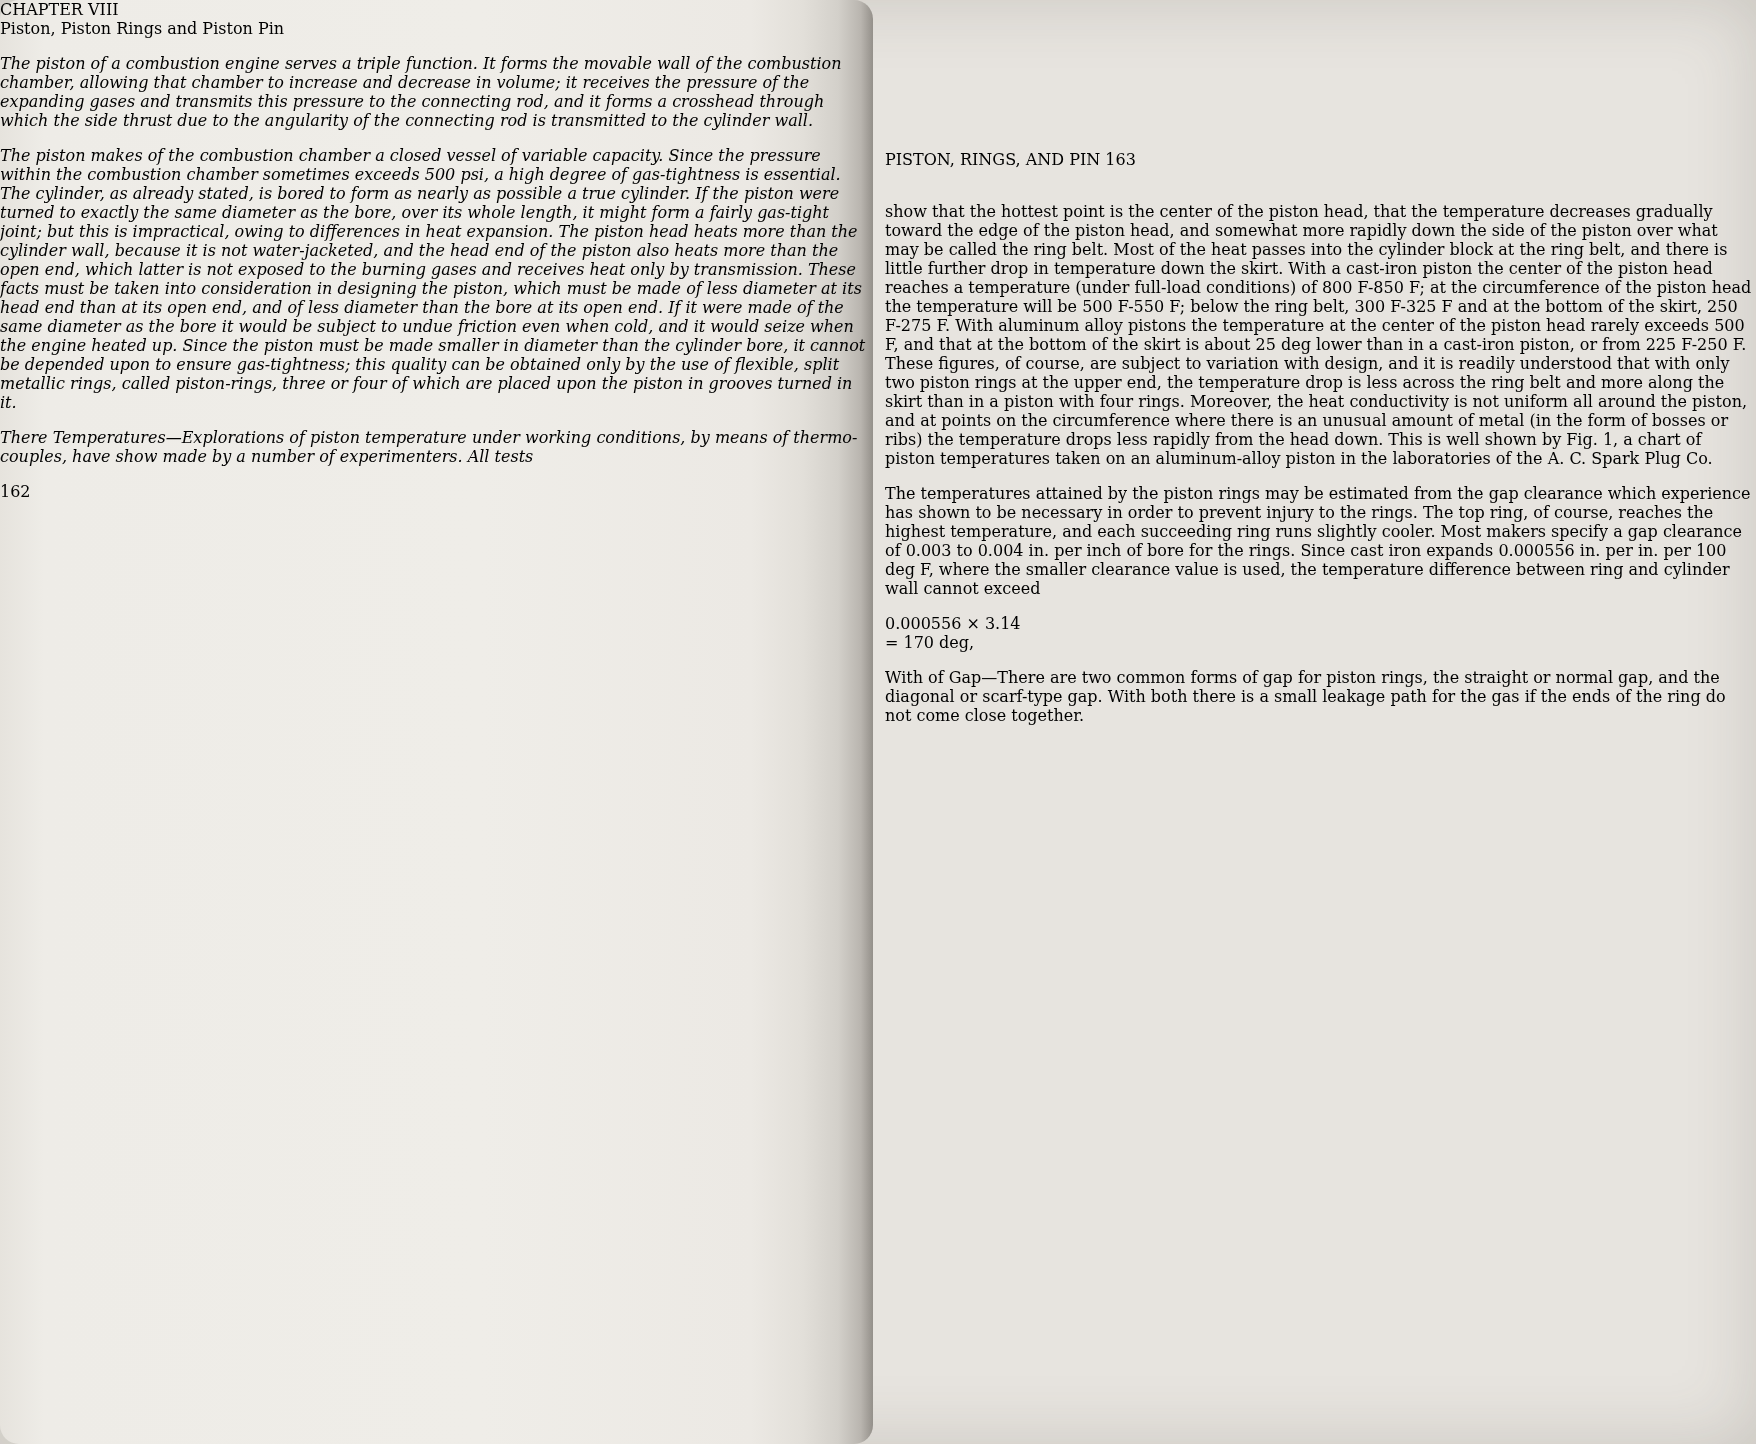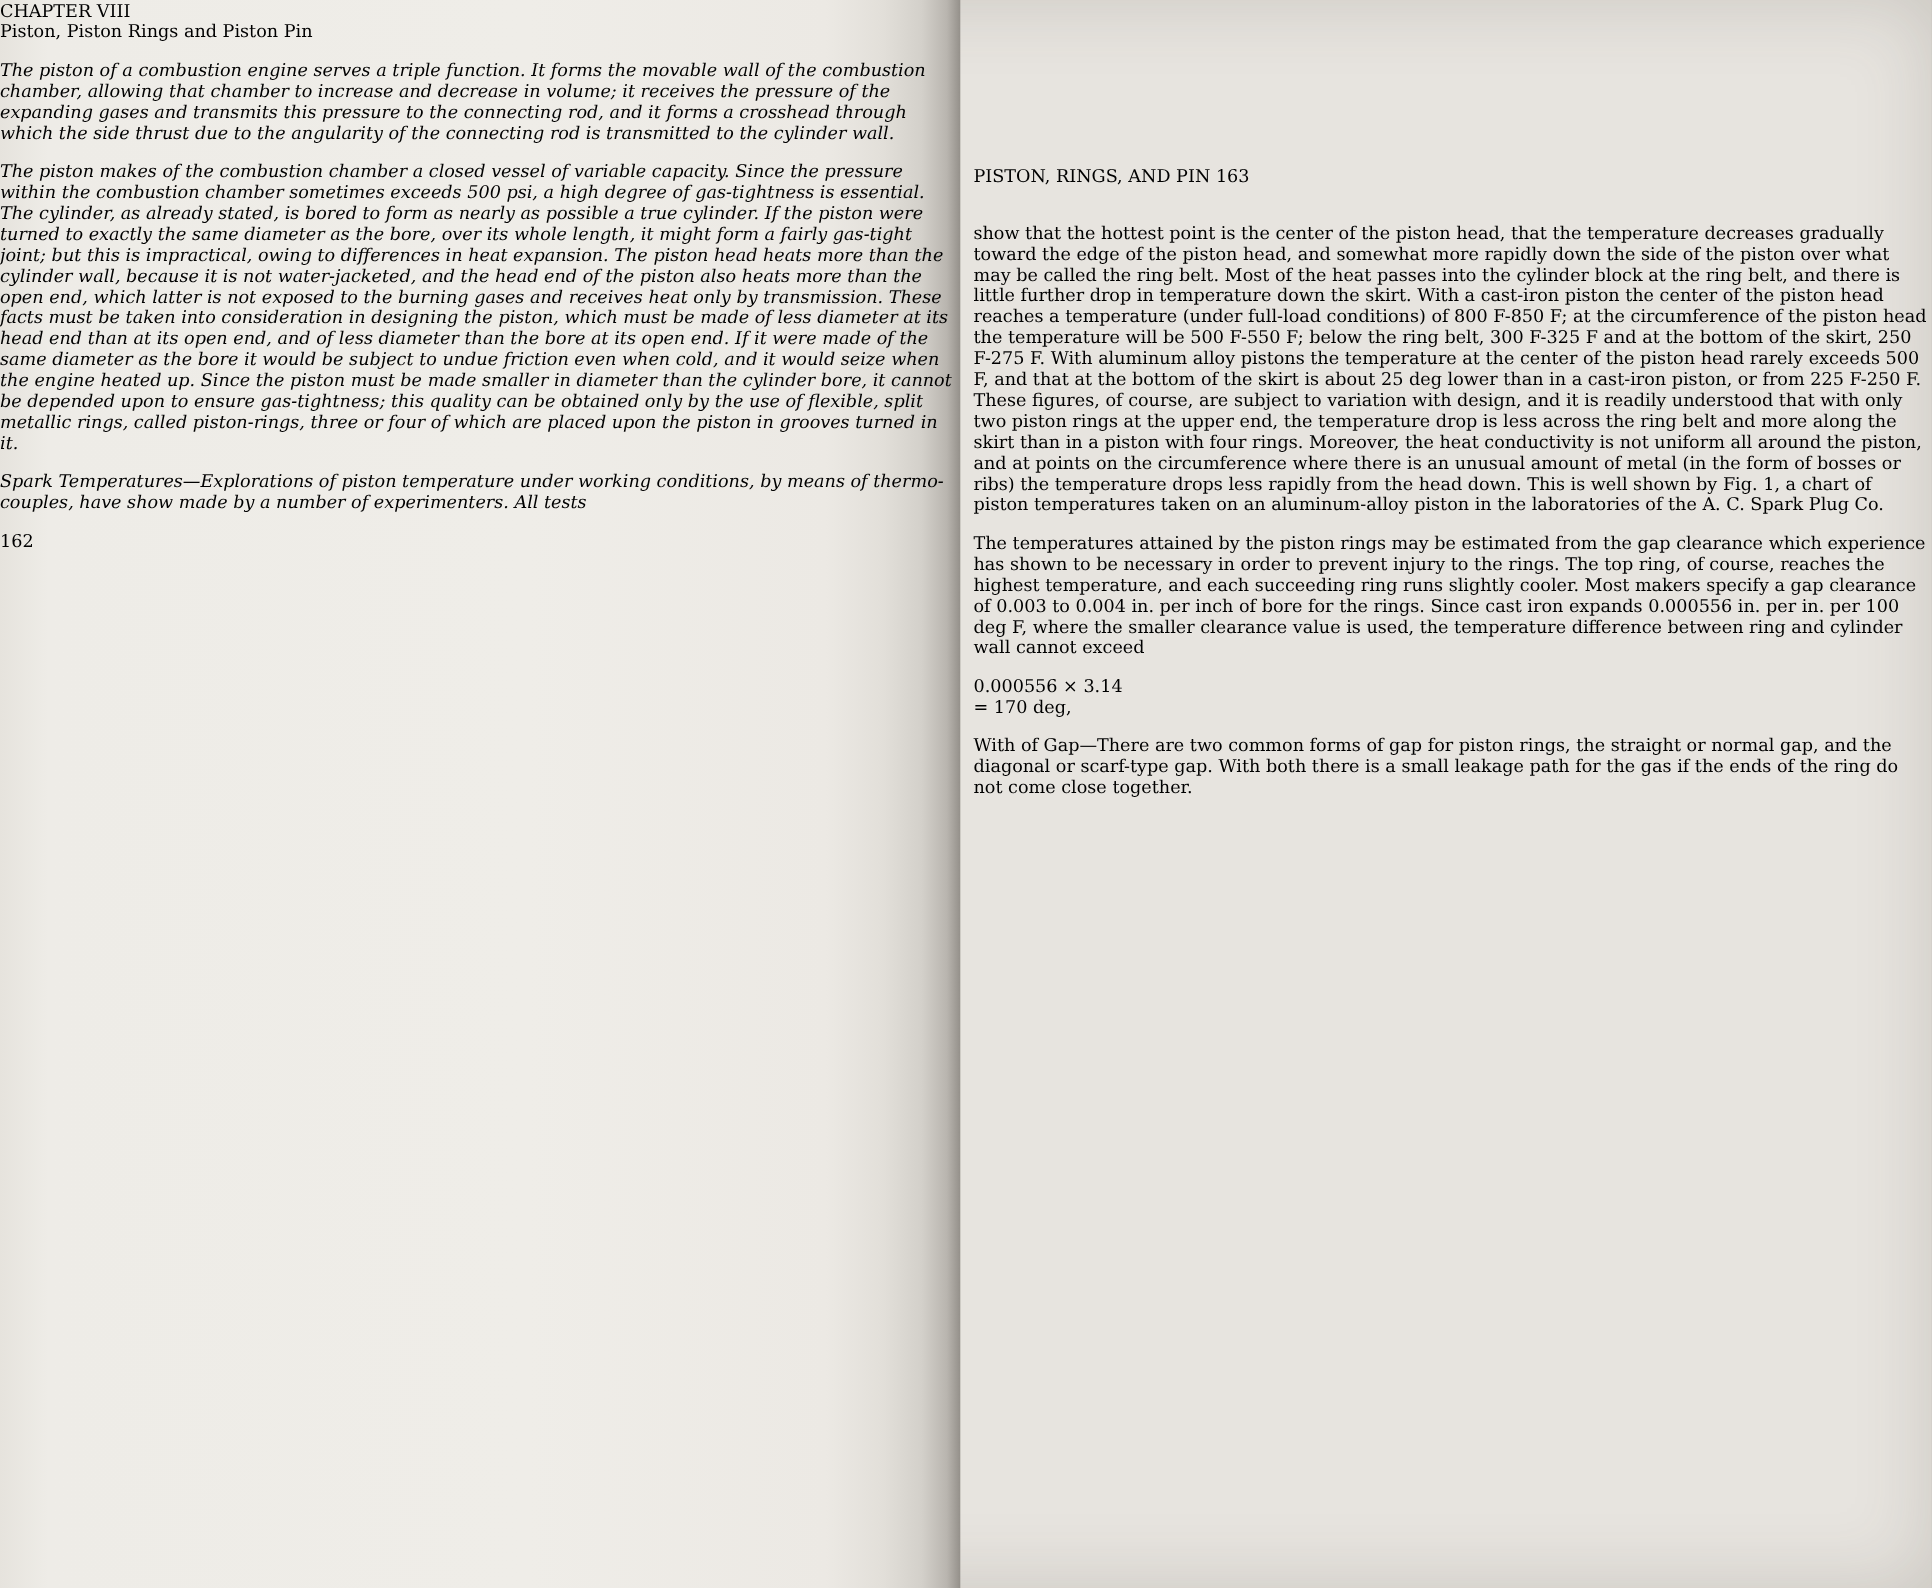--- a/index.html
+++ b/index.html
@@ -11,20 +11,21 @@
   .stage{
     position:relative;width:1756px;height:1444px;overflow:hidden;
     background:#e7e4df;
     box-shadow:inset 0 0 70px rgba(70,65,58,.18);
   }
   
   .page{position:absolute;top:0;height:1444px;}
   .left-page{
     left:0;width:873px;
     background:linear-gradient(90deg,#e6e3dd 0%,#eeece7 5%,#efede8 55%,#ece9e4 86%,#e2dfd9 92%,#d3d0ca 96%,#b9b5af 98.6%,#94908a 100%);
+    border-radius:19px;
   }
   .right-page{
     left:885px;width:871px;
     background:linear-gradient(90deg,#767playwright;
     background:linear-gradient(90deg,#7b7872 0%,#a7a49e 1%,#c9c6c0 2.4%,#dbd8d2 4.5%,#e9e7e2 9%,#f0eee9 16%,#f0eee9 84%,#edebe6 100%);
   }
   .gutter{
     position:absolute;left:873px;top:0;width:12px;height:1444px;
     background:linear-gradient(90deg,#716d67 0%,#4a4743 30%,#3e3b38 52%,#5f5c57 78%,#8a8680 100%);
   }
@@ -122,21 +123,21 @@
 
     <div class="chapter-heading ink">CHAPTER VIII</div>
 
     <div class="divider-rule"></div>
 
     <div class="section-title ink">Piston, Piston Rings and Piston Pin</div>
 
     <div class="col left-col bodytext ink" style="top:368px;font-style:italic;">
       <p class="indent">The piston of a combustion engine serves a triple function. It forms the movable wall of the combustion chamber, allowing that chamber to increase and decrease in volume; it receives the pressure of the expanding gases and transmits this pressure to the connecting rod, and it forms a crosshead through which the side thrust due to the angularity of the connecting rod is transmitted to the cylinder wall.</p>
       <p class="indent">The piston makes of the combustion chamber a closed vessel of variable capacity. Since the pressure within the combustion chamber sometimes exceeds 500 psi, a high degree of gas-tightness is essential. The cylinder, as already stated, is bored to form as nearly as possible a true cylinder. If the piston were turned to exactly the same diameter as the bore, over its whole length, it might form a fairly gas-tight joint; but this is impractical, owing to differences in heat expansion. The piston head heats more than the cylinder wall, because it is not water-jacketed, and the head end of the piston also heats more than the open end, which latter is not exposed to the burning gases and receives heat only by transmission. These facts must be taken into consideration in designing the piston, which must be made of less diameter at its head end than at its open end, and of less diameter than the bore at its open end. If it were made of the same diameter as the bore it would be subject to undue friction even when cold, and it would seize when the engine heated up. Since the piston must be made smaller in diameter than the cylinder bore, it cannot be depended upon to ensure gas-tightness; this quality can be obtained only by the use of flexible, split metallic rings, called piston-rings, three or four of which are placed upon the piston in grooves turned in it.</p>
-      <p class="indent"><span class="lead">Spark Temperatures</span><span>—Explorations of piston temperature under working conditions, by means of thermo-couples, have show made by a number of experimenters. All tests</span></p>
+      <p class="indent"><span class="lead">There Temperatures</span><span>—Explorations of piston temperature under working conditions, by means of thermo-couples, have show made by a number of experimenters. All tests</span></p>
     </div>
 
     <div class="page-num ink">162</div>
   </div>
 
   <div class="gutter"></div>
 
   <div class="page right-page">
 
     <div class="blotch" style="left:480px;top:1160px;width:260px;height:150px;"></div>

